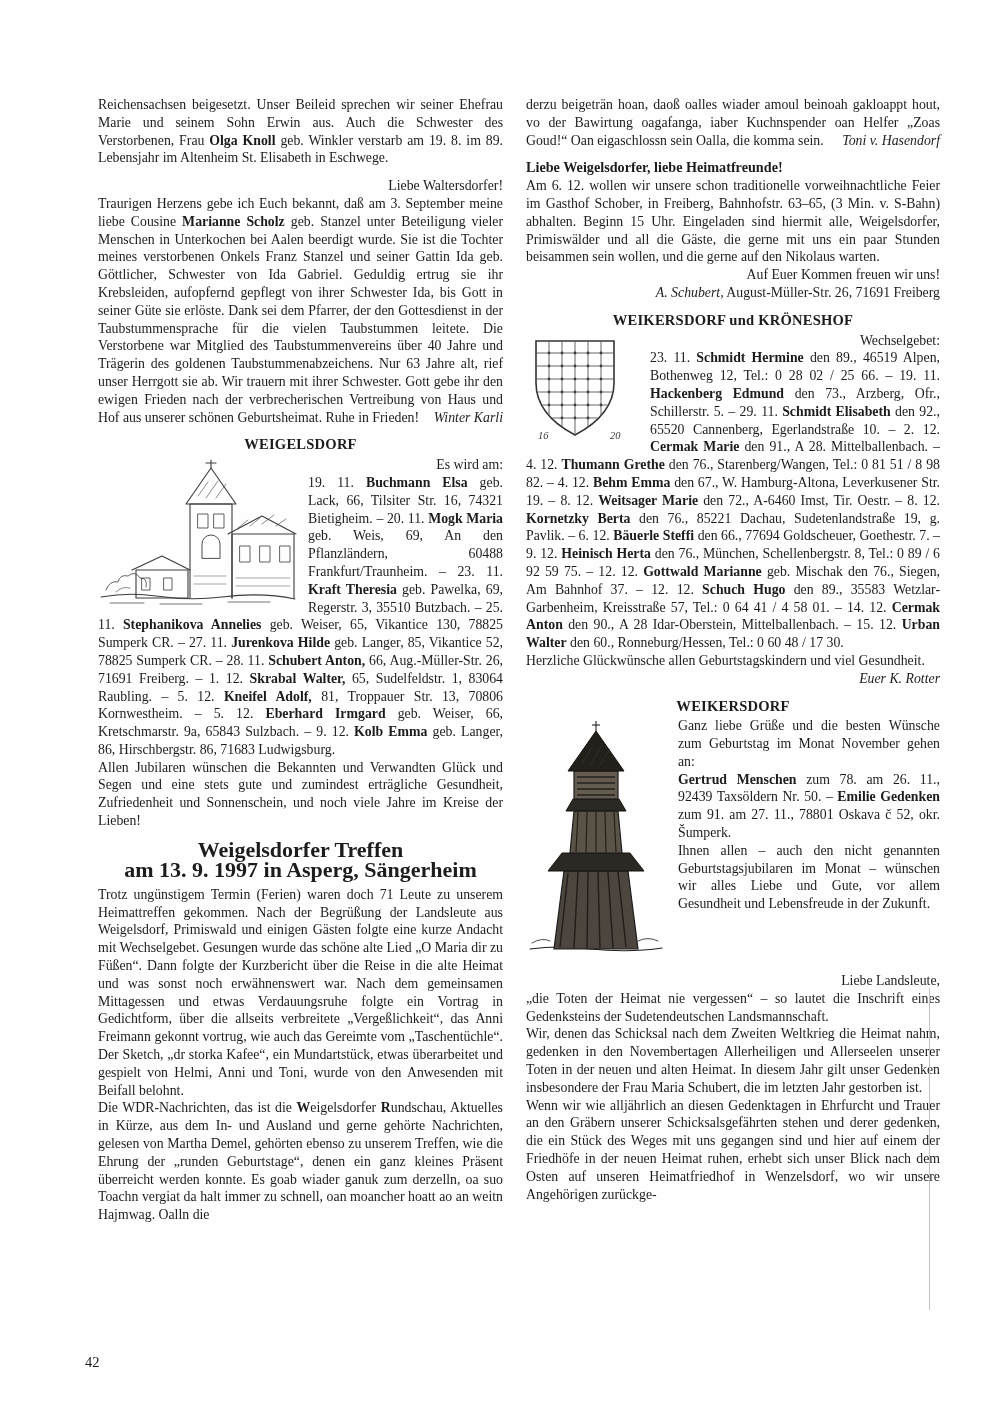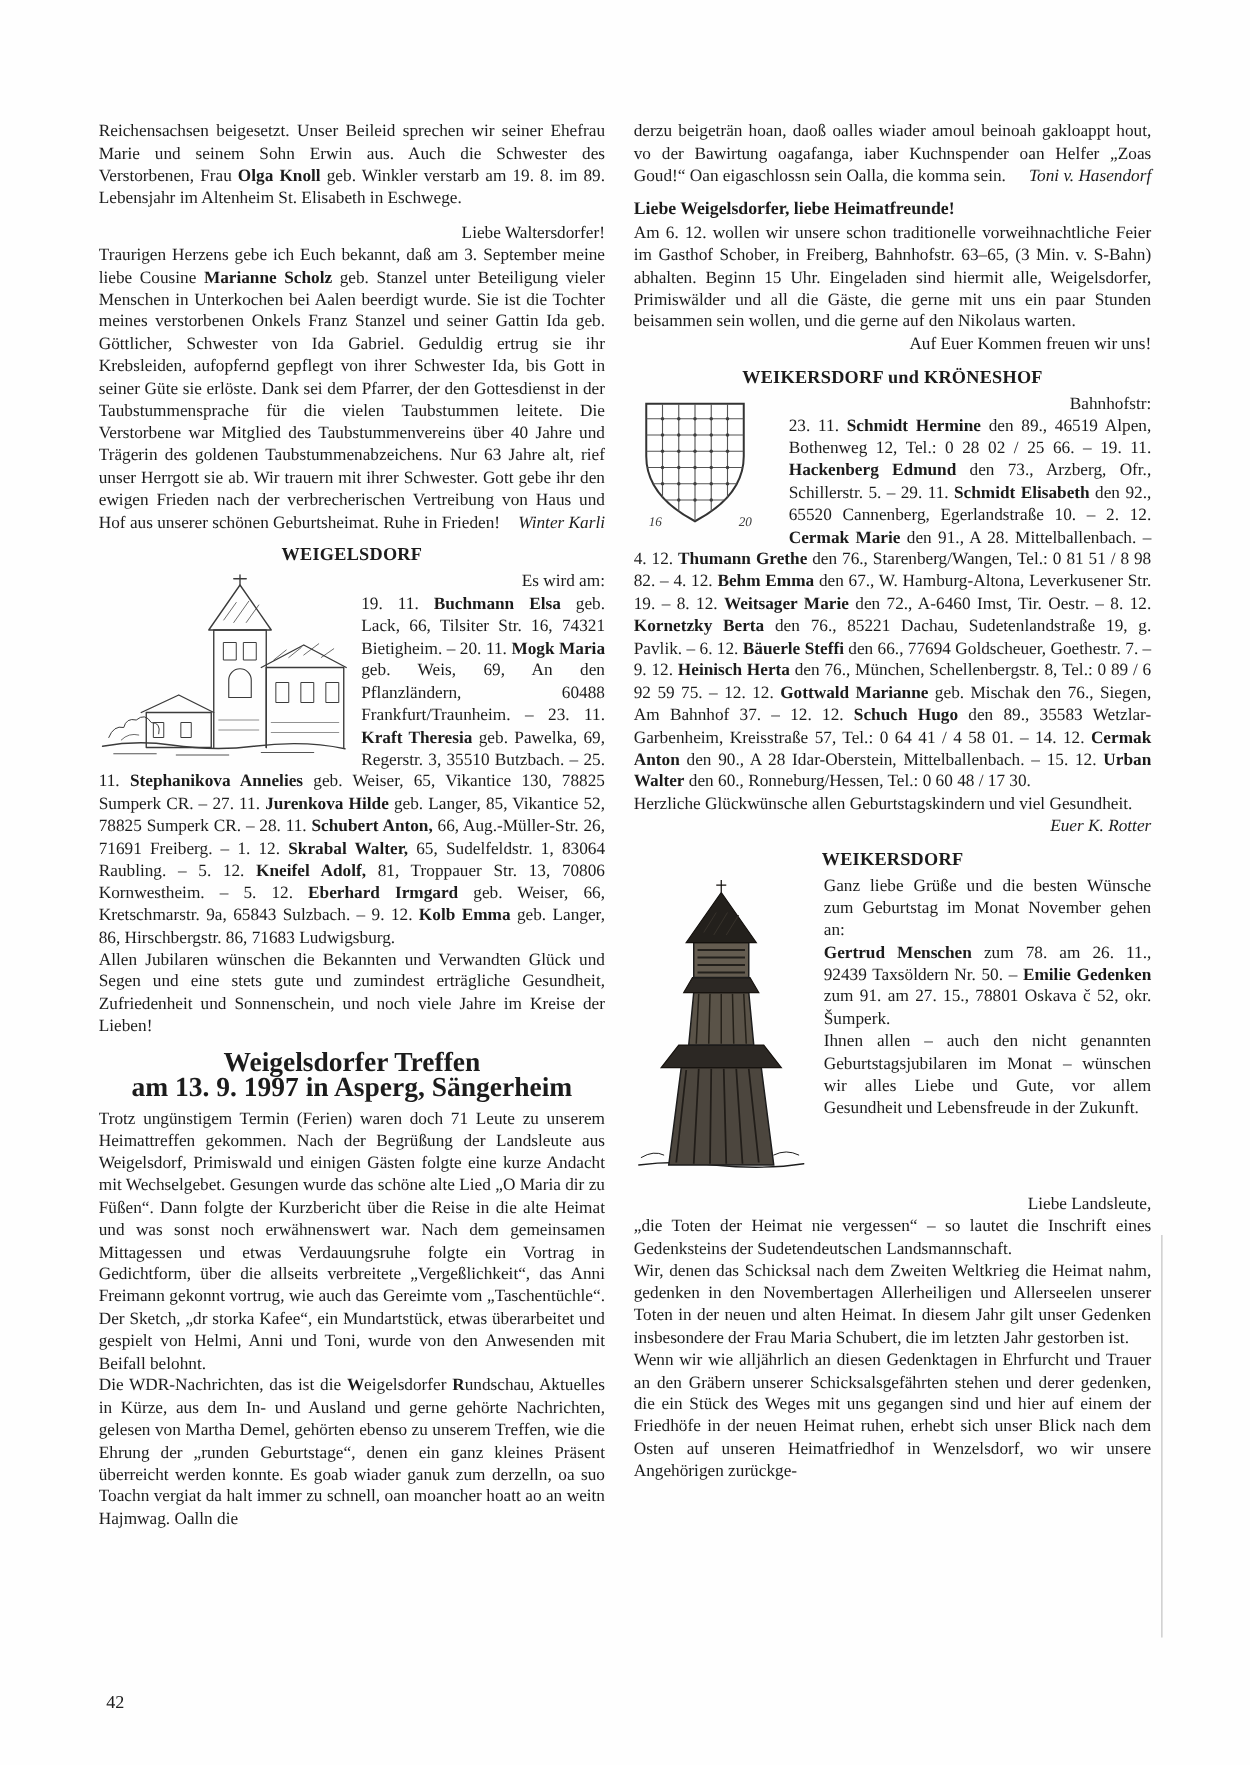--- a/index.html
+++ b/index.html
@@ -4,21 +4,21 @@
 <style>
   * { box-sizing: border-box; }
   html, body { margin: 0; padding: 0; }
   body { width: 1000px; height: 1412px; background: #ffffff; }
   .sheet {
     position: relative; width: 1000px; height: 1412px;
     background: #fefefe; overflow: hidden;
     font-family: "Liberation Serif", "DejaVu Serif", serif;
     color: #1c1c1c;
   }
-  .columns { position: absolute; left: 79px; top: 96px; width: 842px; display: flex; gap: 23px; }
+  .columns { position: absolute; left: 98px; top: 96px; width: 842px; display: flex; gap: 23px; }
   .col { font-size: 13.8px; line-height: 17.8px; }
   .col-left  { width: 405px; }
   .col-right { width: 414px; }
   .para { margin: 0; text-align: justify; }
   .line { text-align: right; }
   .sec { margin-top: 10px; }
   .clearfix::after { content: ""; display: block; clear: both; }
   .h-small { font-weight: bold; text-align: center; font-size: 14.6px; margin-bottom: 2px; letter-spacing: .2px; }
   .h-left  { font-weight: bold; font-size: 14.2px; }
   .h-large { font-weight: bold; text-align: center; font-size: 22px; line-height: 20.5px; }
@@ -91,20 +91,21 @@
     </div>
 
     <div class="col col-right">
 
       <p class="para clearfix"><span><span>derzu beigeträn hoan, daoß oalles wiader amoul beinoah gakloappt hout, vo der Bawirtung oagafanga, iaber Kuchnspender oan Helfer „Zoas Goud!“ Oan eigaschlossn sein Oalla, die komma sein.</span></span><span class="sig">Toni v. Hasendorf</span></p>
 
       <div class="sec">
         <div class="h-left">Liebe Weigelsdorfer, liebe Heimatfreunde!</div>
         <p class="para">Am 6. 12. wollen wir unsere schon traditionelle vorweihnachtliche Feier im Gasthof Schober, in Freiberg, Bahnhofstr. 63–65, (3 Min. v. S-Bahn) abhalten. Beginn 15 Uhr. Eingeladen sind hiermit alle, Weigelsdorfer, Primiswälder und all die Gäste, die gerne mit uns ein paar Stunden beisammen sein wollen, und die gerne auf den Nikolaus warten.</p>
         <div class="line">Auf Euer Kommen freuen wir uns!</div>
+        <div class="sigline"><span><span class="i">A. Schubert,</span><span> August-Müller-Str. 26, 71691 Freiberg</span></span></div>
       </div>
 
       <div class="sec clearfix">
         <div class="h-small">WEIKERSDORF und KRÖNESHOF</div>
         <span class="float-img shield">
           <svg viewBox="0 0 112 110" width="112" height="110" aria-hidden="true">
             <defs>
               <clipPath id="shieldclip">
                   <path d="M10 8 H88 V50 C88 76 68 92 49 102 C30 92 10 76 10 50 Z"></path>
                 </clipPath>
@@ -141,21 +142,21 @@
                 <circle cx="62" cy="72" r="1.4"></circle>
                 <circle cx="75" cy="72" r="1.4"></circle>
               <circle cx="36" cy="85" r="1.4"></circle>
                 <circle cx="49" cy="85" r="1.4"></circle>
                 <circle cx="62" cy="85" r="1.4"></circle>
             </g>
             <text x="12" y="106">16</text>
             <text x="84" y="106">20</text>
           </svg>
         </span>
-        <div class="line">Bahnhofstr:</div>
+        <div class="line">Wechselgebet:</div>
         <p class="para"><span><span>23. 11. </span><span class="b">Schmidt Hermine</span><span> den 89., 46519 Alpen, Bothenweg 12, Tel.: 0 28 02 / 25 66. – 19. 11. </span><span class="b">Hackenberg Edmund</span><span> den 73., Arzberg, Ofr., Schillerstr. 5. – 29. 11. </span><span class="b">Schmidt Elisabeth</span><span> den 92., 65520 Cannenberg, Egerlandstraße 10. – 2. 12. </span><span class="b">Cermak Marie</span><span> den 91., A 28. Mittelballenbach. – 4. 12. </span><span class="b">Thumann Grethe</span><span> den 76., Starenberg/Wangen, Tel.: 0 81 51 / 8 98 82. – 4. 12. </span><span class="b">Behm Emma</span><span> den 67., W. Hamburg-Altona, Leverkusener Str. 19. – 8. 12. </span><span class="b">Weitsager Marie</span><span> den 72., A-6460 Imst, Tir. Oestr. – 8. 12. </span><span class="b">Kornetzky Berta</span><span> den 76., 85221 Dachau, Sudetenlandstraße 19, g. Pavlik. – 6. 12. </span><span class="b">Bäuerle Steffi</span><span> den 66., 77694 Goldscheuer, Goethestr. 7. – 9. 12. </span><span class="b">Heinisch Herta</span><span> den 76., München, Schellenbergstr. 8, Tel.: 0 89 / 6 92 59 75. – 12. 12. </span><span class="b">Gottwald Marianne</span><span> geb. Mischak den 76., Siegen, Am Bahnhof 37. – 12. 12. </span><span class="b">Schuch Hugo</span><span> den 89., 35583 Wetzlar-Garbenheim, Kreisstraße 57, Tel.: 0 64 41 / 4 58 01. – 14. 12. </span><span class="b">Cermak Anton</span><span> den 90., A 28 Idar-Oberstein, Mittelballenbach. – 15. 12. </span><span class="b">Urban Walter</span><span> den 60., Ronneburg/Hessen, Tel.: 0 60 48 / 17 30.</span></span></p>
         <p class="para clearfix"><span>Herzliche Glückwünsche allen Geburtstagskindern und viel Gesundheit.</span><span class="sig">Euer K. Rotter</span></p>
       </div>
 
       <div class="sec clearfix">
         <div class="h-small">WEIKERSDORF</div>
         <span class="float-img tower">
           <svg viewBox="0 0 140 236" width="140" height="236" aria-hidden="true">
             <g stroke="#1d1d1d" stroke-width="1.1" fill="none" stroke-linecap="round">
               <path d="M4 230 q30 -4 60 0 q40 4 72 -1"></path>
@@ -178,21 +179,21 @@
             <polygon points="42,52 70,12 98,52" fill="#23201c" stroke="#14110e" stroke-width="1"></polygon>
             <g stroke="#14110e" stroke-width="1">
               <path d="M70 12 V2 M66 6 h8"></path>
             </g>
             <g stroke="#3a352e" stroke-width="0.7">
               <path d="M56 44 l10 -16 M64 46 l11 -18 M74 46 l10 -16"></path>
             </g>
           </svg>
         </span>
         <p class="para">Ganz liebe Grüße und die besten Wünsche zum Geburtstag im Monat November gehen an:</p>
-        <p class="para"><span><span class="b">Gertrud Menschen</span><span> zum 78. am 26. 11., 92439 Taxsöldern Nr. 50. – </span><span class="b">Emilie Gedenken</span><span> zum 91. am 27. 15., 78801 Oskava č 52, okr. Šumperk.</span></span></p>
+        <p class="para"><span><span class="b">Gertrud Menschen</span><span> zum 78. am 26. 11., 92439 Taxsöldern Nr. 50. – </span><span class="b">Emilie Gedenken</span><span> zum 91. am 27. 11., 78801 Oskava č 52, okr. Šumperk.</span></span></p>
         <p class="para">Ihnen allen – auch den nicht genannten Geburtstagsjubilaren im Monat – wünschen wir alles Liebe und Gute, vor allem Gesundheit und Lebensfreude in der Zukunft.</p>
       </div>
 
       <div class="sec">
         <div class="line">Liebe Landsleute,</div>
         <p class="para">„die Toten der Heimat nie vergessen“ – so lautet die Inschrift eines Gedenksteins der Sudetendeutschen Landsmannschaft.</p>
         <p class="para">Wir, denen das Schicksal nach dem Zweiten Weltkrieg die Heimat nahm, gedenken in den Novembertagen Allerheiligen und Allerseelen unserer Toten in der neuen und alten Heimat. In diesem Jahr gilt unser Gedenken insbesondere der Frau Maria Schubert, die im letzten Jahr gestorben ist.</p>
         <p class="para">Wenn wir wie alljährlich an diesen Gedenktagen in Ehrfurcht und Trauer an den Gräbern unserer Schicksalsgefährten stehen und derer gedenken, die ein Stück des Weges mit uns gegangen sind und hier auf einem der Friedhöfe in der neuen Heimat ruhen, erhebt sich unser Blick nach dem Osten auf unseren Heimatfriedhof in Wenzelsdorf, wo wir unsere Angehörigen zurückge-</p>
       </div>
 

